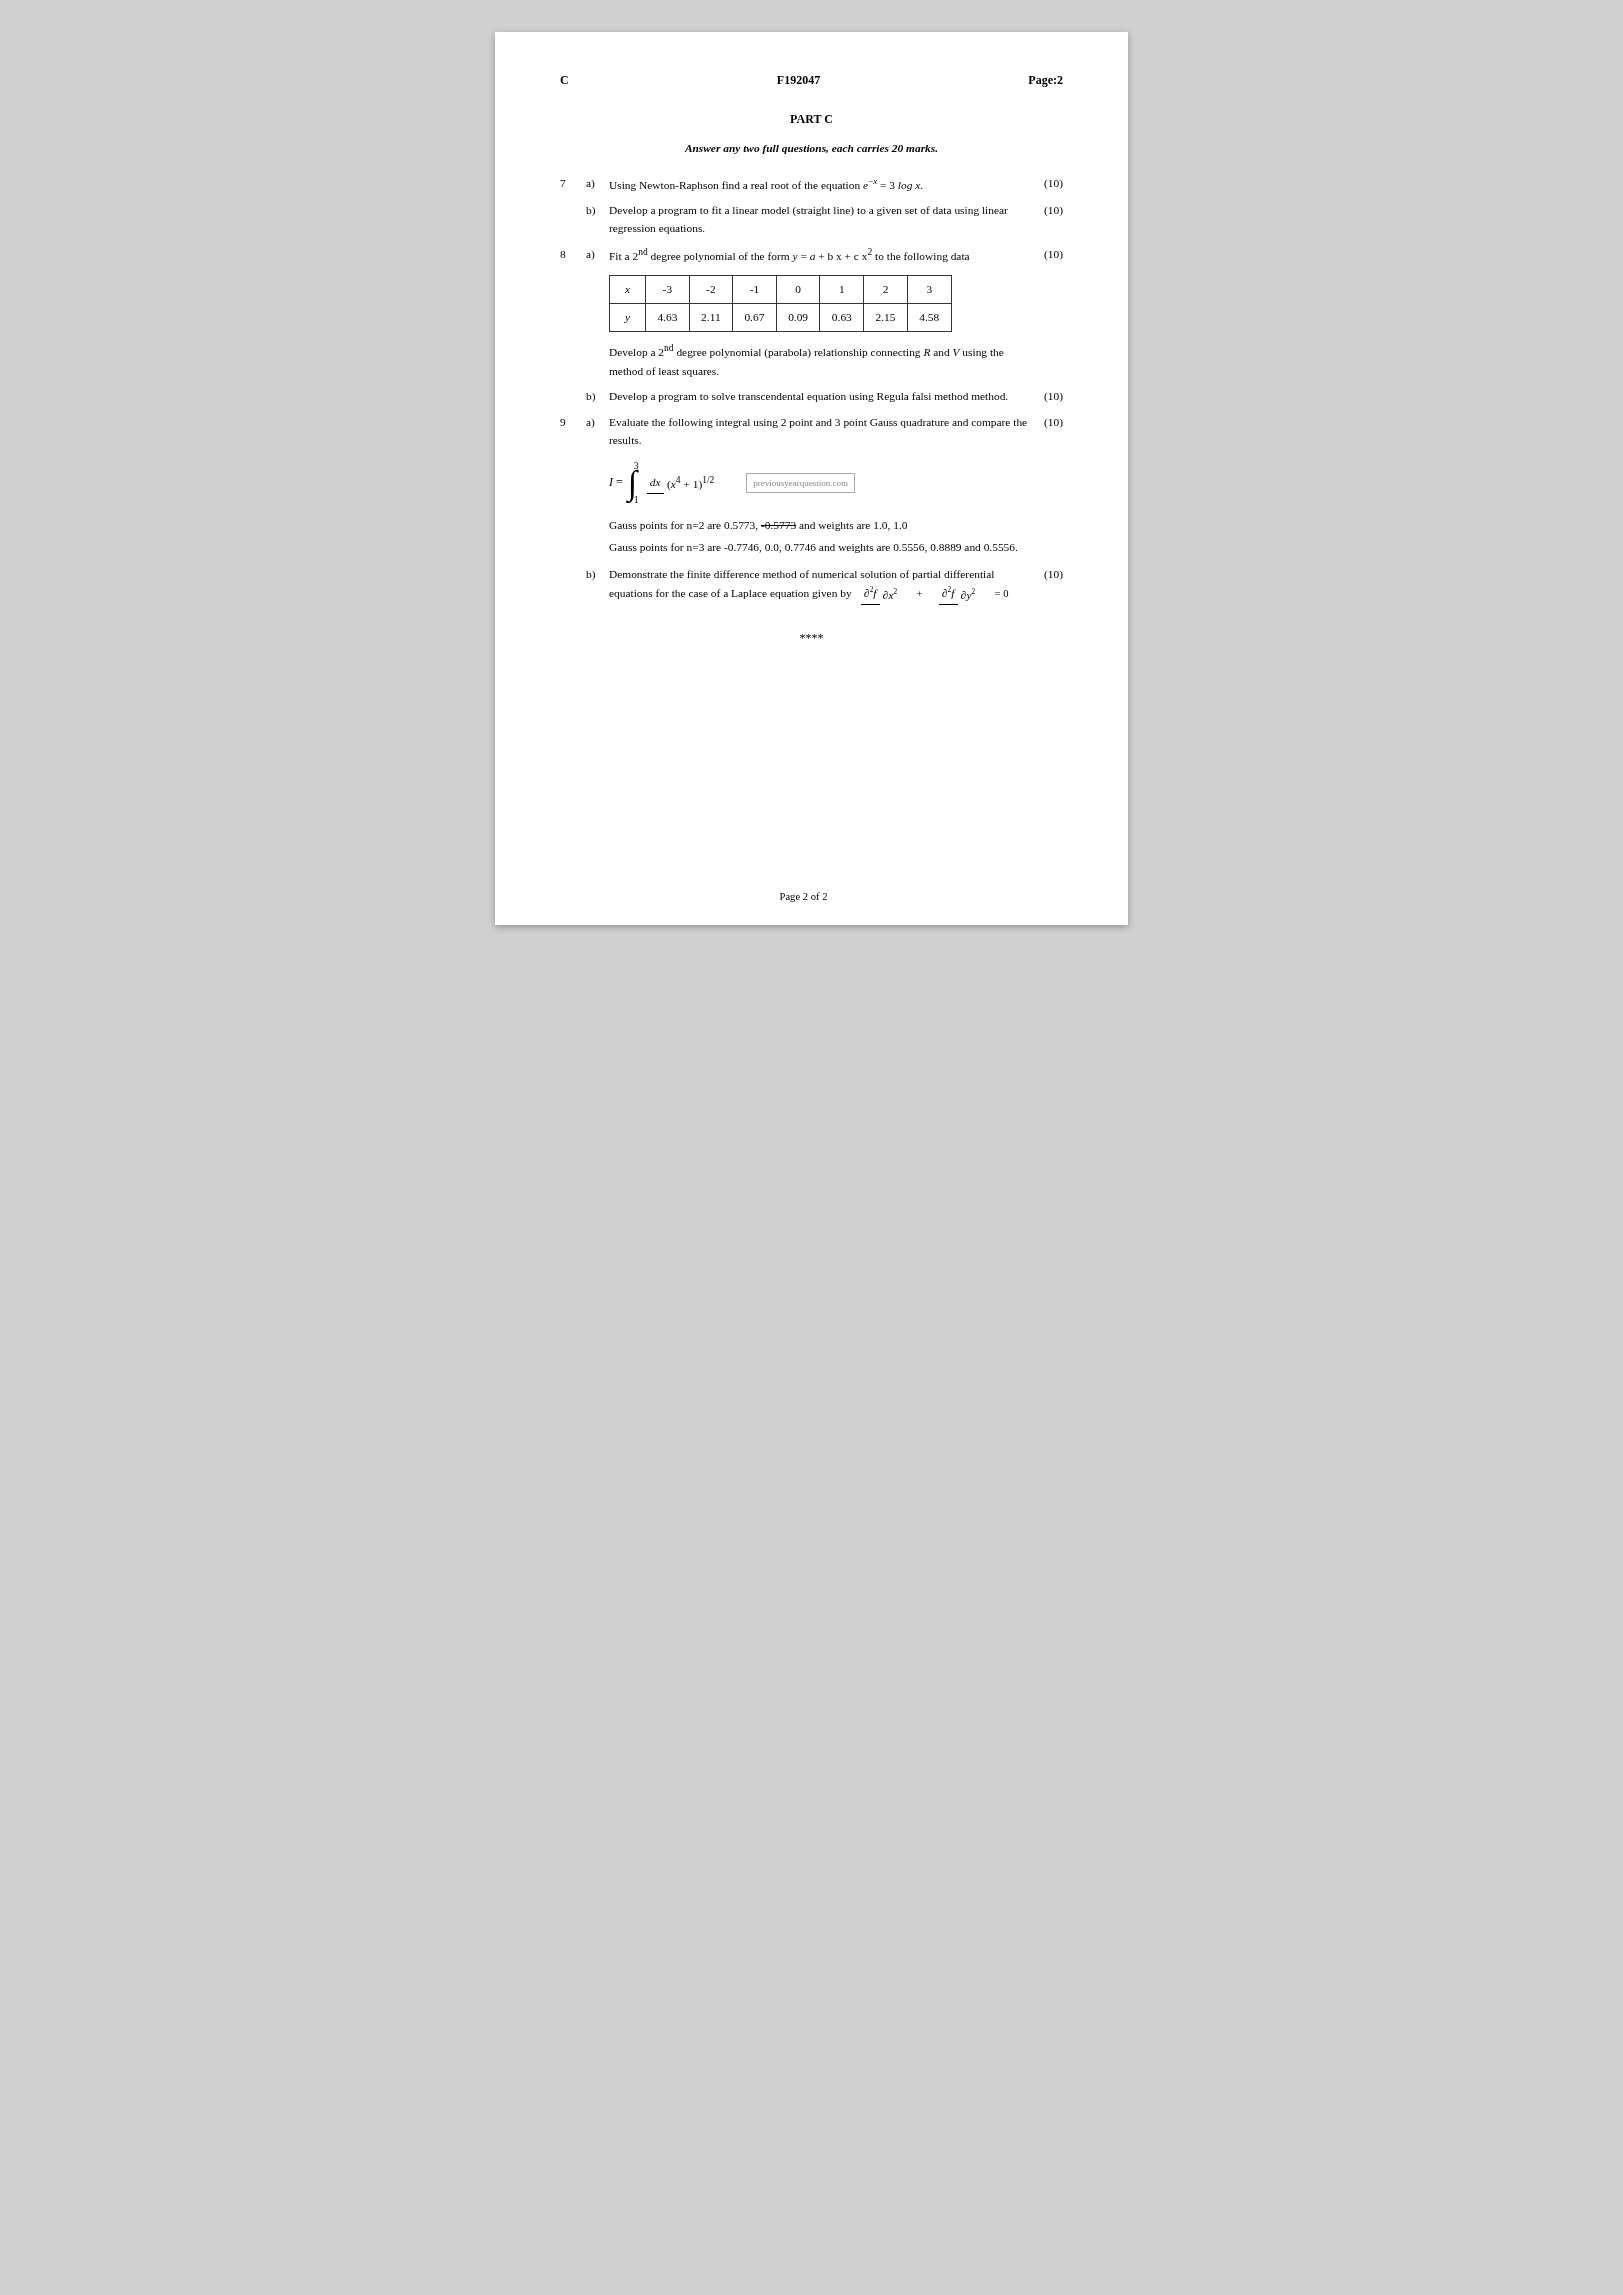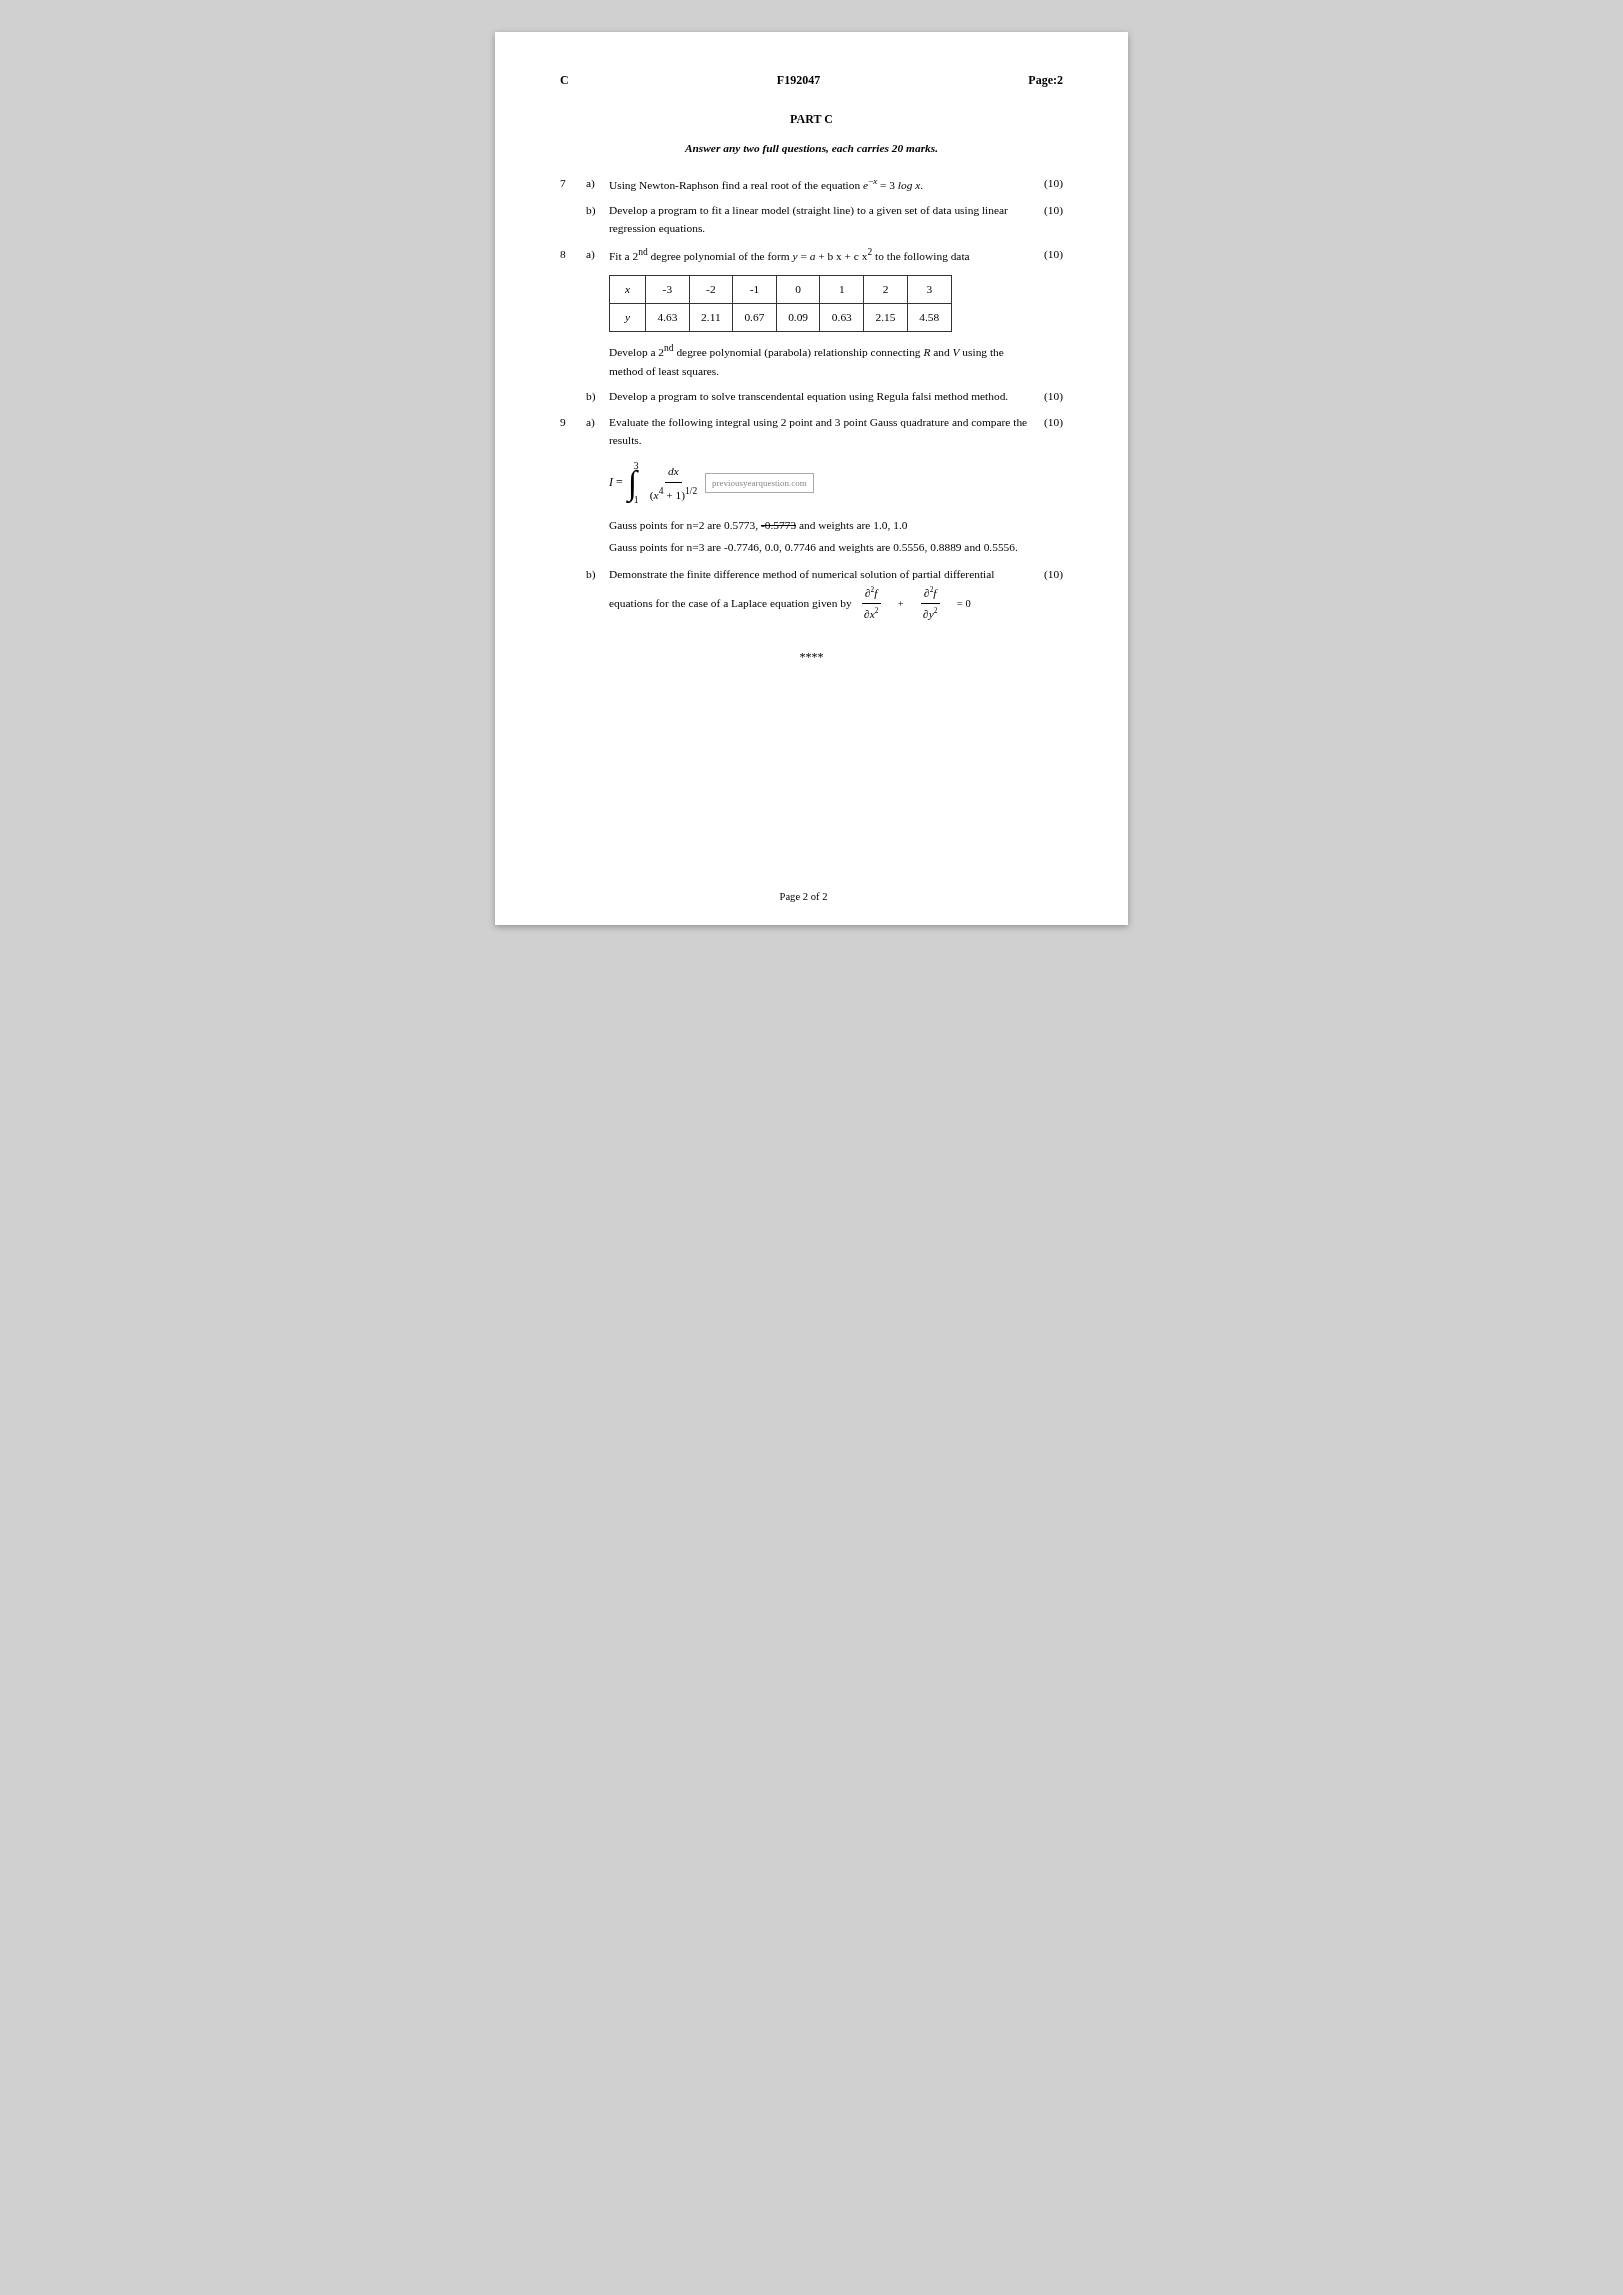--- a/index.html
+++ b/index.html
@@ -99,35 +99,34 @@
       text-align: center;
       min-width: 36px;
     }
 
     .watermark {
       display: inline-block;
       border: 0.8px solid #aaa;
       padding: 1.6px 6.5px;
       font-size: 9px;
       color: #888;
-      margin-left: 1px;
+      margin-left: 25px;
       vertical-align: middle;
     }
 
     .integral-block {
       display: flex;
       align-items: center;
       margin: 8px 0 8px 0;
       font-size: 12px;
     }
 
     .frac {
       display: inline-flex;
-      flex-direction: column;
-      align-items: center;
+      align-items: flex-end;
       vertical-align: middle;
       margin: 0 3.2px;
       font-size: 11.4px;
     }
 
     .frac-num {
       border-bottom: 0.8px solid #000;
       padding: 0 3.2px 0.8px 3.2px;
       text-align: center;
     }

